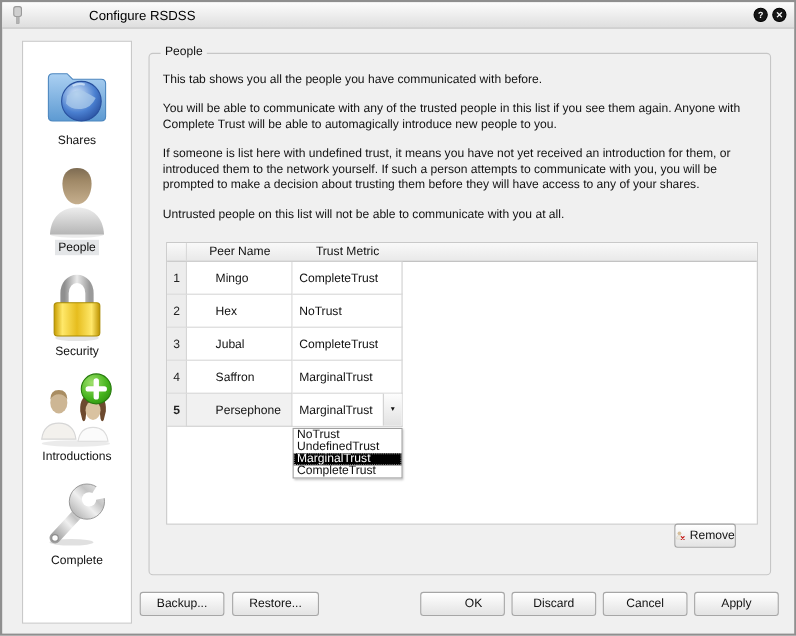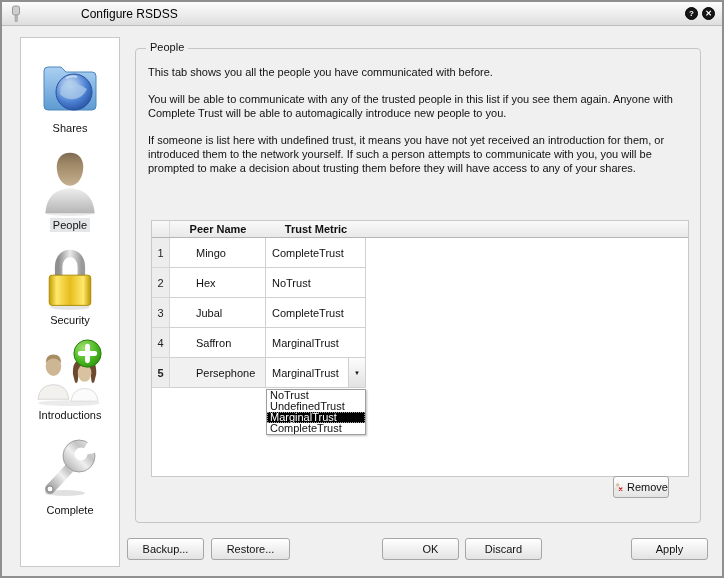--- a/index.html
+++ b/index.html
@@ -46,21 +46,21 @@
   .paragraphs p{margin:0 0 13px 0;}
   
   .table{
     position:absolute;left:15px;top:171px;width:538px;height:257px;
     background:#fff;border:1px solid #c9c9c9;
   }
   .thead{
     display:flex;height:17px;
     background:linear-gradient(#f9f9f9,#e9e9e9);
     border-bottom:1px solid #b5b5b5;
-    font-weight:bold;
+    font-weight:normal;
   }
   .thead .corner{width:18px;border-right:1px solid #d9d9d9;}
   .thead .hname{width:96px;display:flex;align-items:center;justify-content:center;}
   .thead .htrust{width:100px;display:flex;align-items:center;justify-content:center;}
   .trow{display:flex;height:30px;}
   .rownum{
     width:18px;background:#ededed;
     border-right:1px solid #d6d6d6;border-bottom:1px solid #d6d6d6;
     display:flex;align-items:center;justify-content:center;color:#222;
   }
@@ -236,20 +236,21 @@
     </div>
   </div>
 
   <div class="groupbox">
     <span class="group-label">People</span>
 
     <div class="paragraphs">
       <p>This tab shows you all the people you have communicated with before.</p>
       <p>You will be able to communicate with any of the trusted people in this list if you see them again. Anyone with Complete Trust will be able to automagically introduce new people to you.</p>
       <p>If someone is list here with undefined trust, it means you have not yet received an introduction for them, or introduced them to the network yourself. If such a person attempts to communicate with you, you will be prompted to make a decision about trusting them before they will have access to any of your shares.</p>
+      <p>Untrusted people on this list will not be able to communicate with you at all.</p>
     </div>
 
     <div class="table">
       <div class="thead">
         <div class="corner"></div>
         <div class="hname">Peer Name</div>
         <div class="htrust">Trust Metric</div>
       </div>
 
       <div class="trow">
@@ -300,15 +301,16 @@
         <path d="M9.5 9.5 l4.5 4.5 M14 9.5 l-4.5 4.5" stroke="#c61313" stroke-width="2" stroke-linecap="round"></path>
       </svg>
       <span>Remove</span>
     </div>
   </div>
 
   <div class="btn b-backup">Backup...</div>
   <div class="btn b-restore">Restore...</div>
   <div class="btn b-ok">OK</div>
   <div class="btn b-discard">Discard</div>
+  <div class="btn b-cancel">Cancel</div>
   <div class="btn b-apply">Apply</div>
 
 </div>
 
 </body></html>

